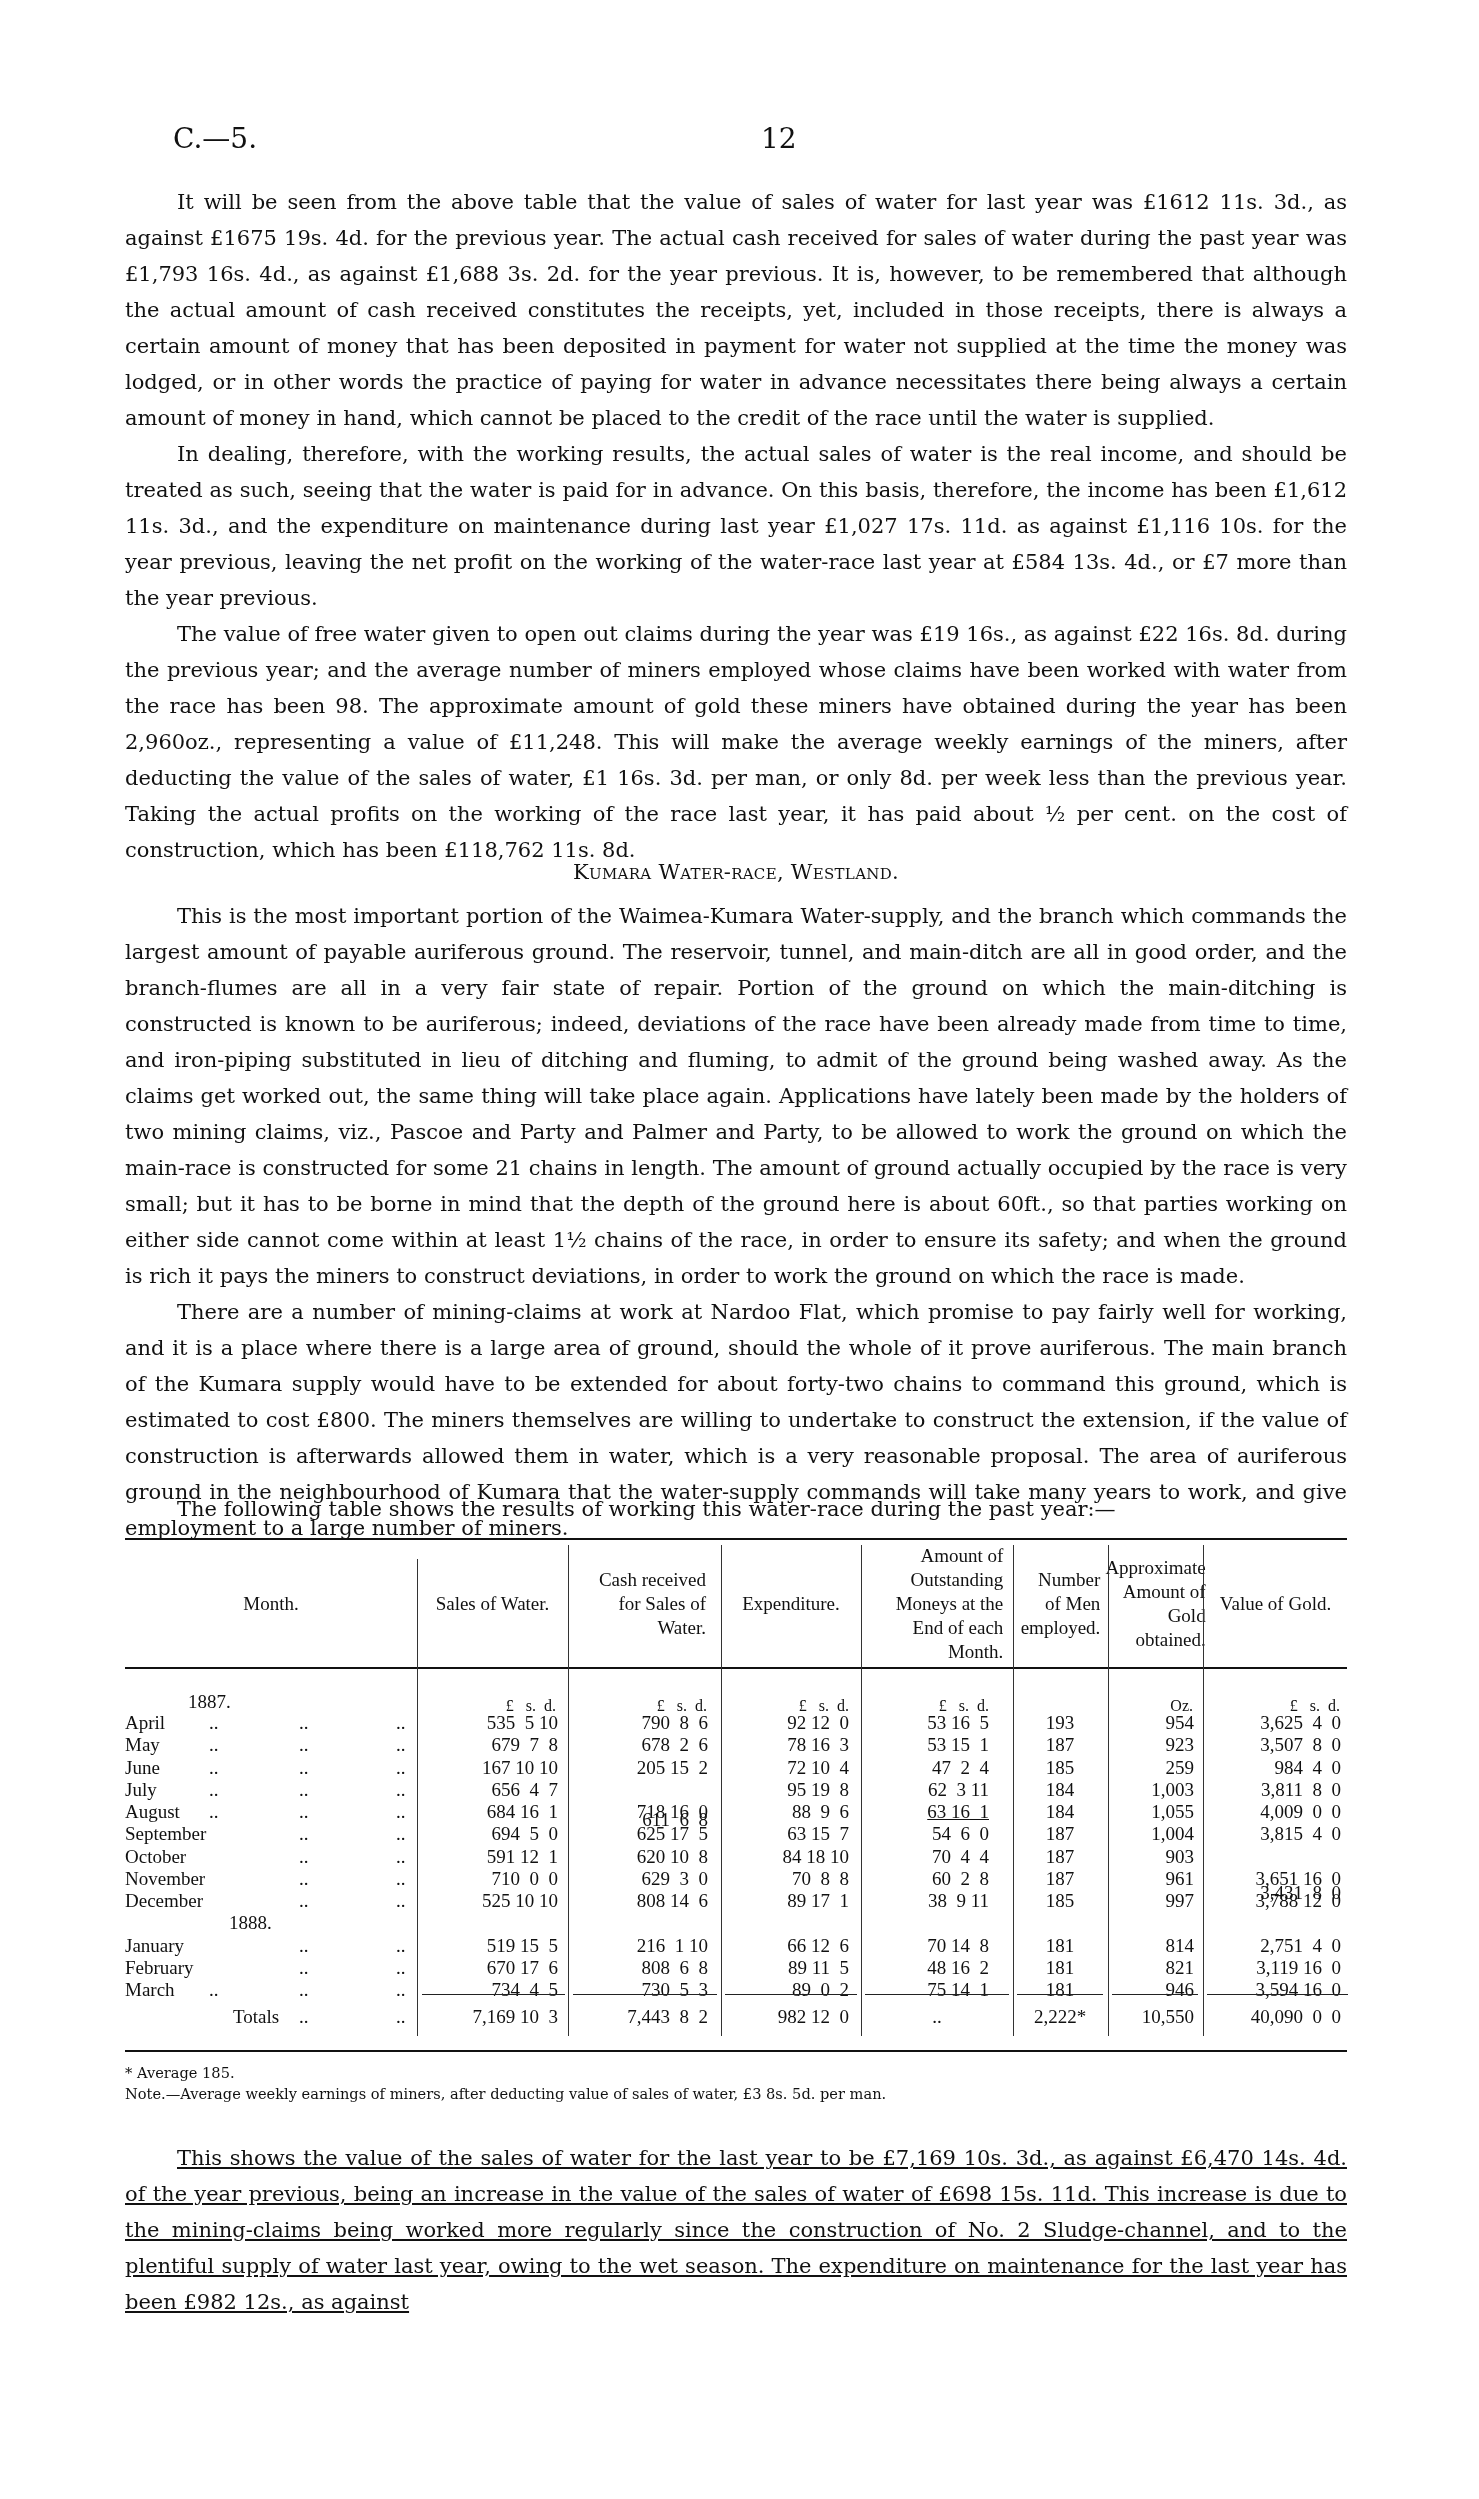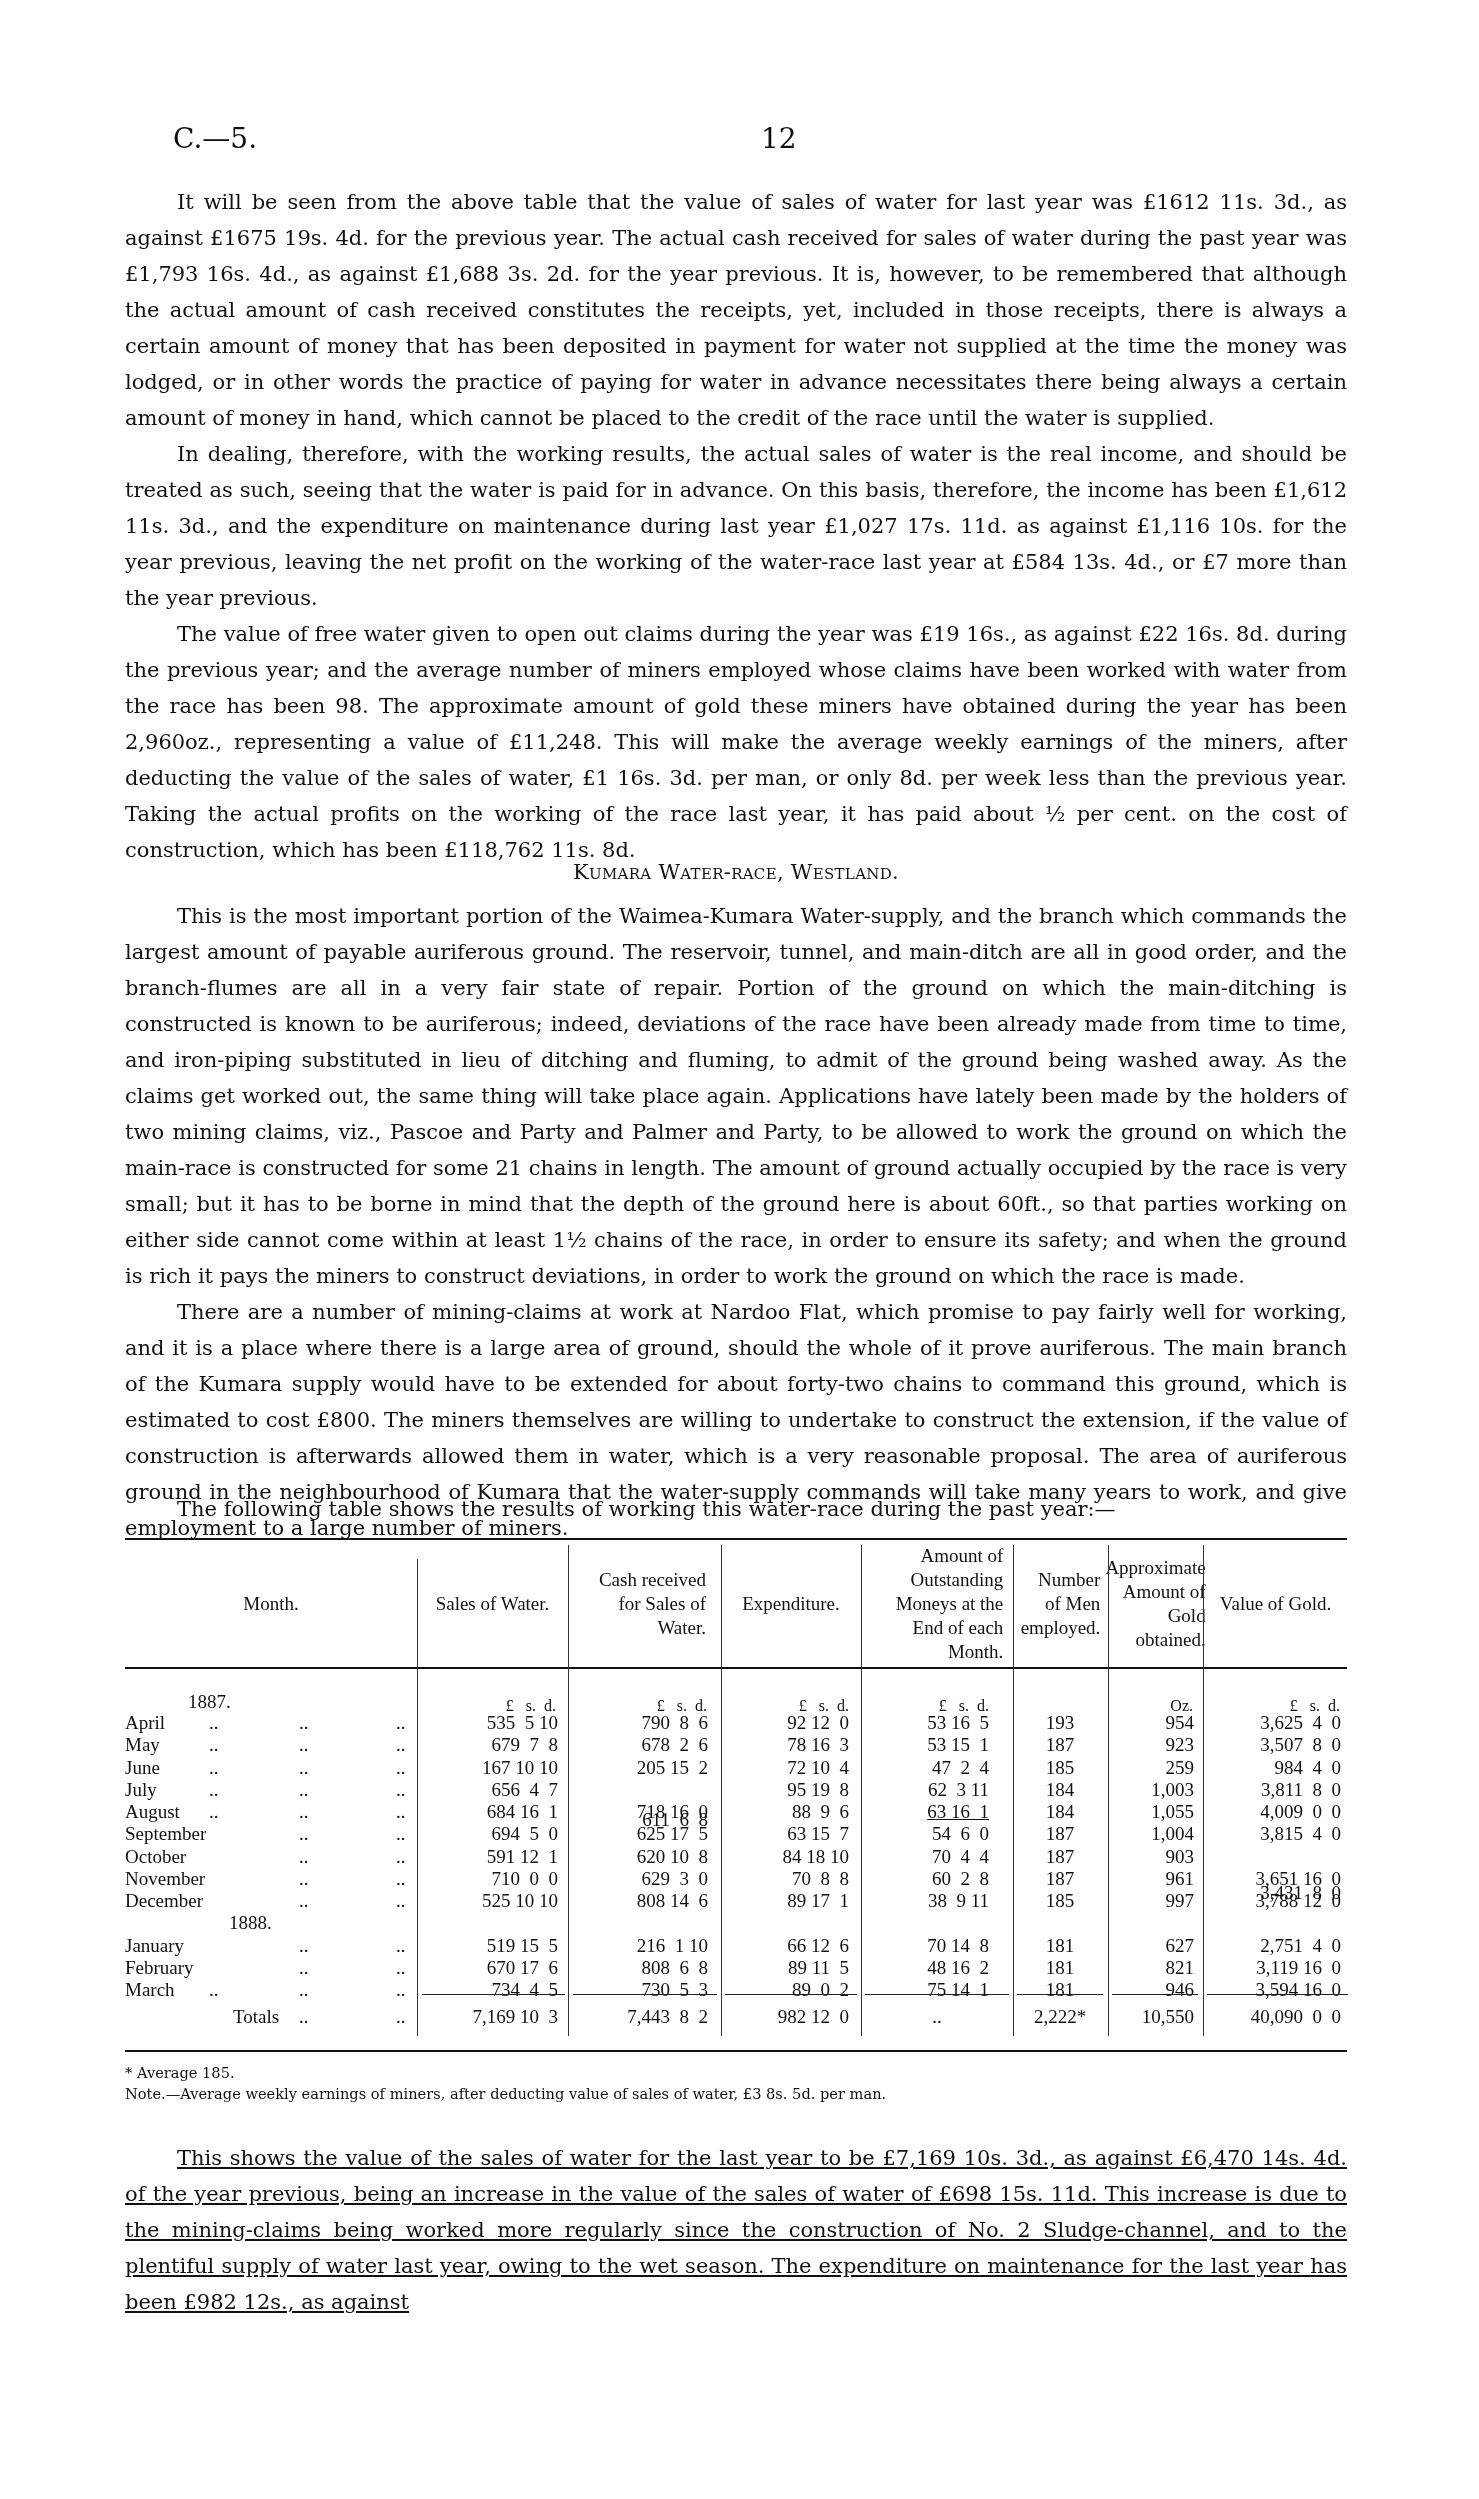--- a/index.html
+++ b/index.html
@@ -184,21 +184,21 @@
         <div class="cell r" style="left: 1082px; width: 134px; top: 352px;">3,788 12  0</div>
         <div class="month" style="left: 104px; top: 374px;">1888.</div>
         <div class="month" style="left: 0px; top: 397px;">January</div>
         <div class="dots" style="left: 174px; top: 397px;">..</div>
         <div class="dots" style="left: 271px; top: 397px;">..</div>
         <div class="cell r" style="left: 297px; width: 136px; top: 397px;">519 15  5</div>
         <div class="cell r" style="left: 448px; width: 135px; top: 397px;">216  1 10</div>
         <div class="cell r" style="left: 600px; width: 124px; top: 397px;">66 12  6</div>
         <div class="cell r" style="left: 740px; width: 124px; top: 397px;">70 14  8</div>
         <div class="cell c" style="left: 892px; width: 86px; top: 397px;">181</div>
-        <div class="cell r" style="left: 987px; width: 82px; top: 397px;">627</div>
+        <div class="cell r" style="left: 987px; width: 82px; top: 397px;">814</div>
         <div class="cell r" style="left: 1082px; width: 134px; top: 397px;">2,751  4  0</div>
         <div class="month" style="left: 0px; top: 419px;">February</div>
         <div class="dots" style="left: 174px; top: 419px;">..</div>
         <div class="dots" style="left: 271px; top: 419px;">..</div>
         <div class="cell r" style="left: 297px; width: 136px; top: 419px;">670 17  6</div>
         <div class="cell r" style="left: 448px; width: 135px; top: 419px;">808  6  8</div>
         <div class="cell r" style="left: 600px; width: 124px; top: 419px;">89 11  5</div>
         <div class="cell r" style="left: 740px; width: 124px; top: 419px;">48 16  2</div>
         <div class="cell c" style="left: 892px; width: 86px; top: 419px;">181</div>
         <div class="cell r" style="left: 987px; width: 82px; top: 419px;">821</div>

